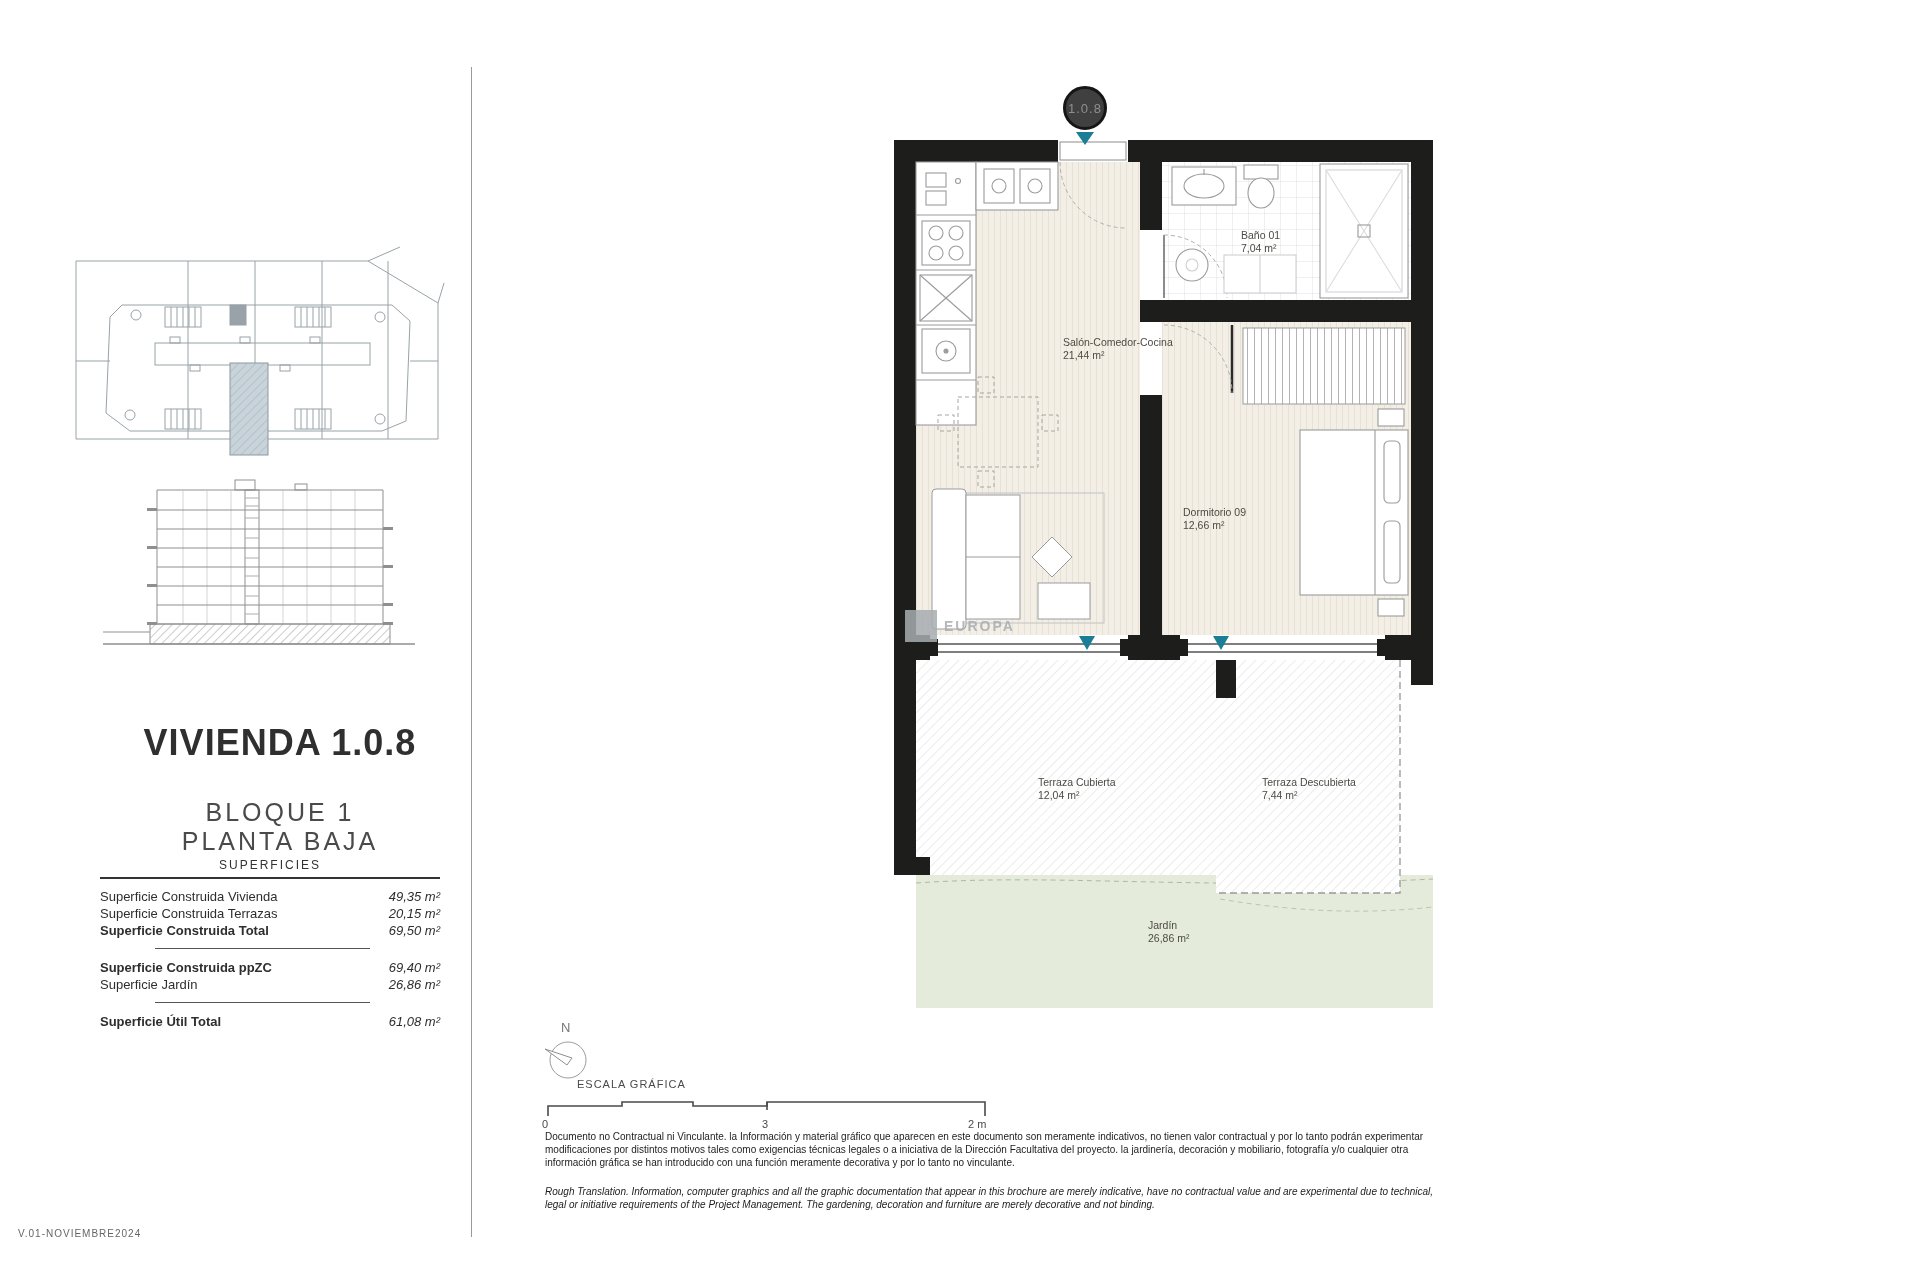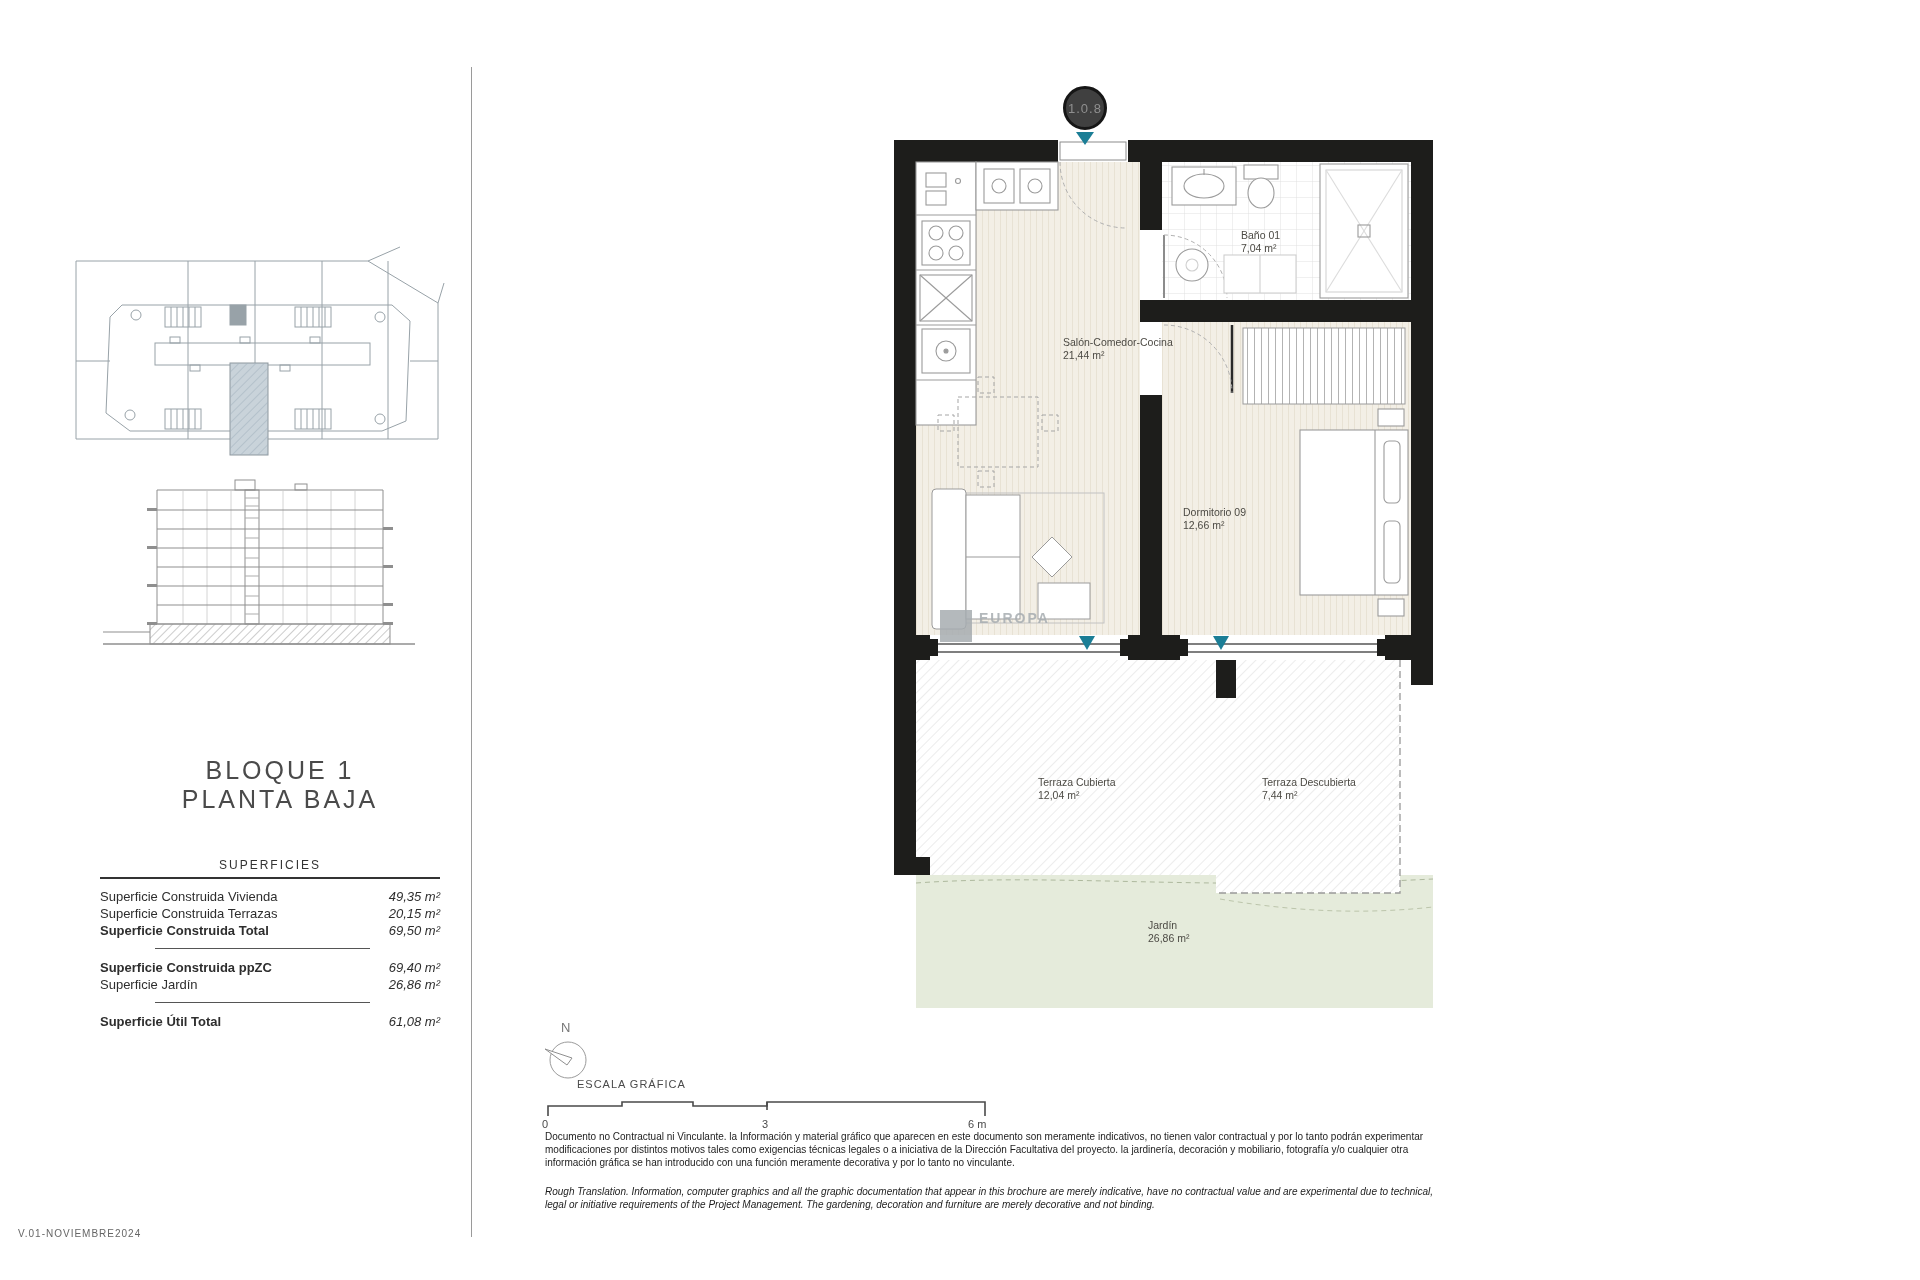--- a/index.html
+++ b/index.html
@@ -31,21 +31,21 @@
   .lbl-tcub{left:1038px;top:776px;}
   .lbl-tdes{left:1262px;top:776px;}
   .lbl-jard{left:1148px;top:919px;}
 
   .badge{position:absolute;left:1063px;top:86px;width:44px;height:44px;border:3px solid #161616;
          border-radius:50%;background:#404040;display:flex;align-items:center;justify-content:center;
          font-size:13px;color:#8f8f8f;letter-spacing:1px;box-sizing:border-box;z-index:5;}
   .badge-arrow{position:absolute;left:1076px;top:132px;width:0;height:0;z-index:5;
          border-left:9px solid transparent;border-right:9px solid transparent;border-top:13px solid #1b7e96;}
 
-  .watermark{position:absolute;left:940px;top:610px;display:flex;gap:7px;opacity:.85;z-index:4;}
+  .watermark{position:absolute;left:905px;top:610px;display:flex;align-items:center;gap:7px;opacity:.85;z-index:4;}
   .wm-box{width:32px;height:32px;background:#a7adb1;}
   .wm-text{font-size:14px;font-weight:bold;letter-spacing:2px;color:#a7adb1;}
 
   
   .north{position:absolute;left:561px;top:1020px;font-size:13px;color:#777;}
   .escala{position:absolute;left:545px;top:1078px;font-size:11px;letter-spacing:1px;color:#4a4a4a;margin-left:32px;}
   .tick{position:absolute;font-size:11px;color:#4a4a4a;}
   .tick0{left:542px;top:1118px;} .tick3{left:762px;top:1118px;} .tick6{left:968px;top:1118px;}
 
   
@@ -176,20 +176,21 @@
       </g>
       <rect x="140" y="8" width="20" height="10"></rect>
         <rect x="200" y="12" width="12" height="6"></rect>
       <rect x="55" y="152" width="240" height="20" fill="url(#groundHatch)"></rect>
       <line x1="8" y1="172" x2="320" y2="172" stroke-width="1.5"></line>
       <line x1="8" y1="160" x2="55" y2="160"></line>
     </g>
   </svg>
 
   <div class="titleblock">
+    <h1 class="main-title">VIVIENDA 1.0.8</h1>
     <div class="subtitle">
       <div>BLOQUE 1</div>
       <div>PLANTA BAJA</div>
     </div>
   </div>
 
   <div class="sup-table">
     <div class="sup-head">SUPERFICIES</div>
     <div class="sup-rule"></div>
     <div class="srow">
@@ -407,20 +408,20 @@
     <polygon points="15,31 42,40 37,47" fill="#ffffff" stroke="#8f8f8f" stroke-width="1"></polygon>
   </svg>
 
   <div class="escala">ESCALA GRÁFICA</div>
   <svg class="abs" style="left:545px;top:1096px;" width="450" height="24" viewBox="0 0 450 24">
     <path d="M3,20 V10 H77 V6 H148 V10 H222 V6 H440 V20" fill="none" stroke="#4a4a4a" stroke-width="1.6"></path>
     <line x1="222" y1="6" x2="222" y2="14" stroke="#4a4a4a" stroke-width="1.6"></line>
   </svg>
   <span class="tick tick0">0</span>
   <span class="tick tick3">3</span>
-  <span class="tick tick6">6 m</span>
+  <span class="tick tick6">2 m</span>
 
   <div class="disclaimer">
     <p class="es">Documento no Contractual ni Vinculante. la Información y material gráfico que aparecen en este documento son meramente indicativos, no tienen valor contractual y por lo tanto podrán experimentar modificaciones por distintos motivos tales como exigencias técnicas legales o a iniciativa de la Dirección Facultativa del proyecto. la jardinería, decoración y mobiliario, fotografía y/o cualquier otra información gráfica se han introducido con una función meramente decorativa y por lo tanto no vinculante.</p>
     <p class="en">Rough Translation. Information, computer graphics and all the graphic documentation that appear in this brochure are merely indicative, have no contractual value and are experimental due to technical, legal or initiative requirements of the Project Management. The gardening, decoration and furniture are merely decorative and not binding.</p>
   </div>
 
 </div>
 
 </body></html>

